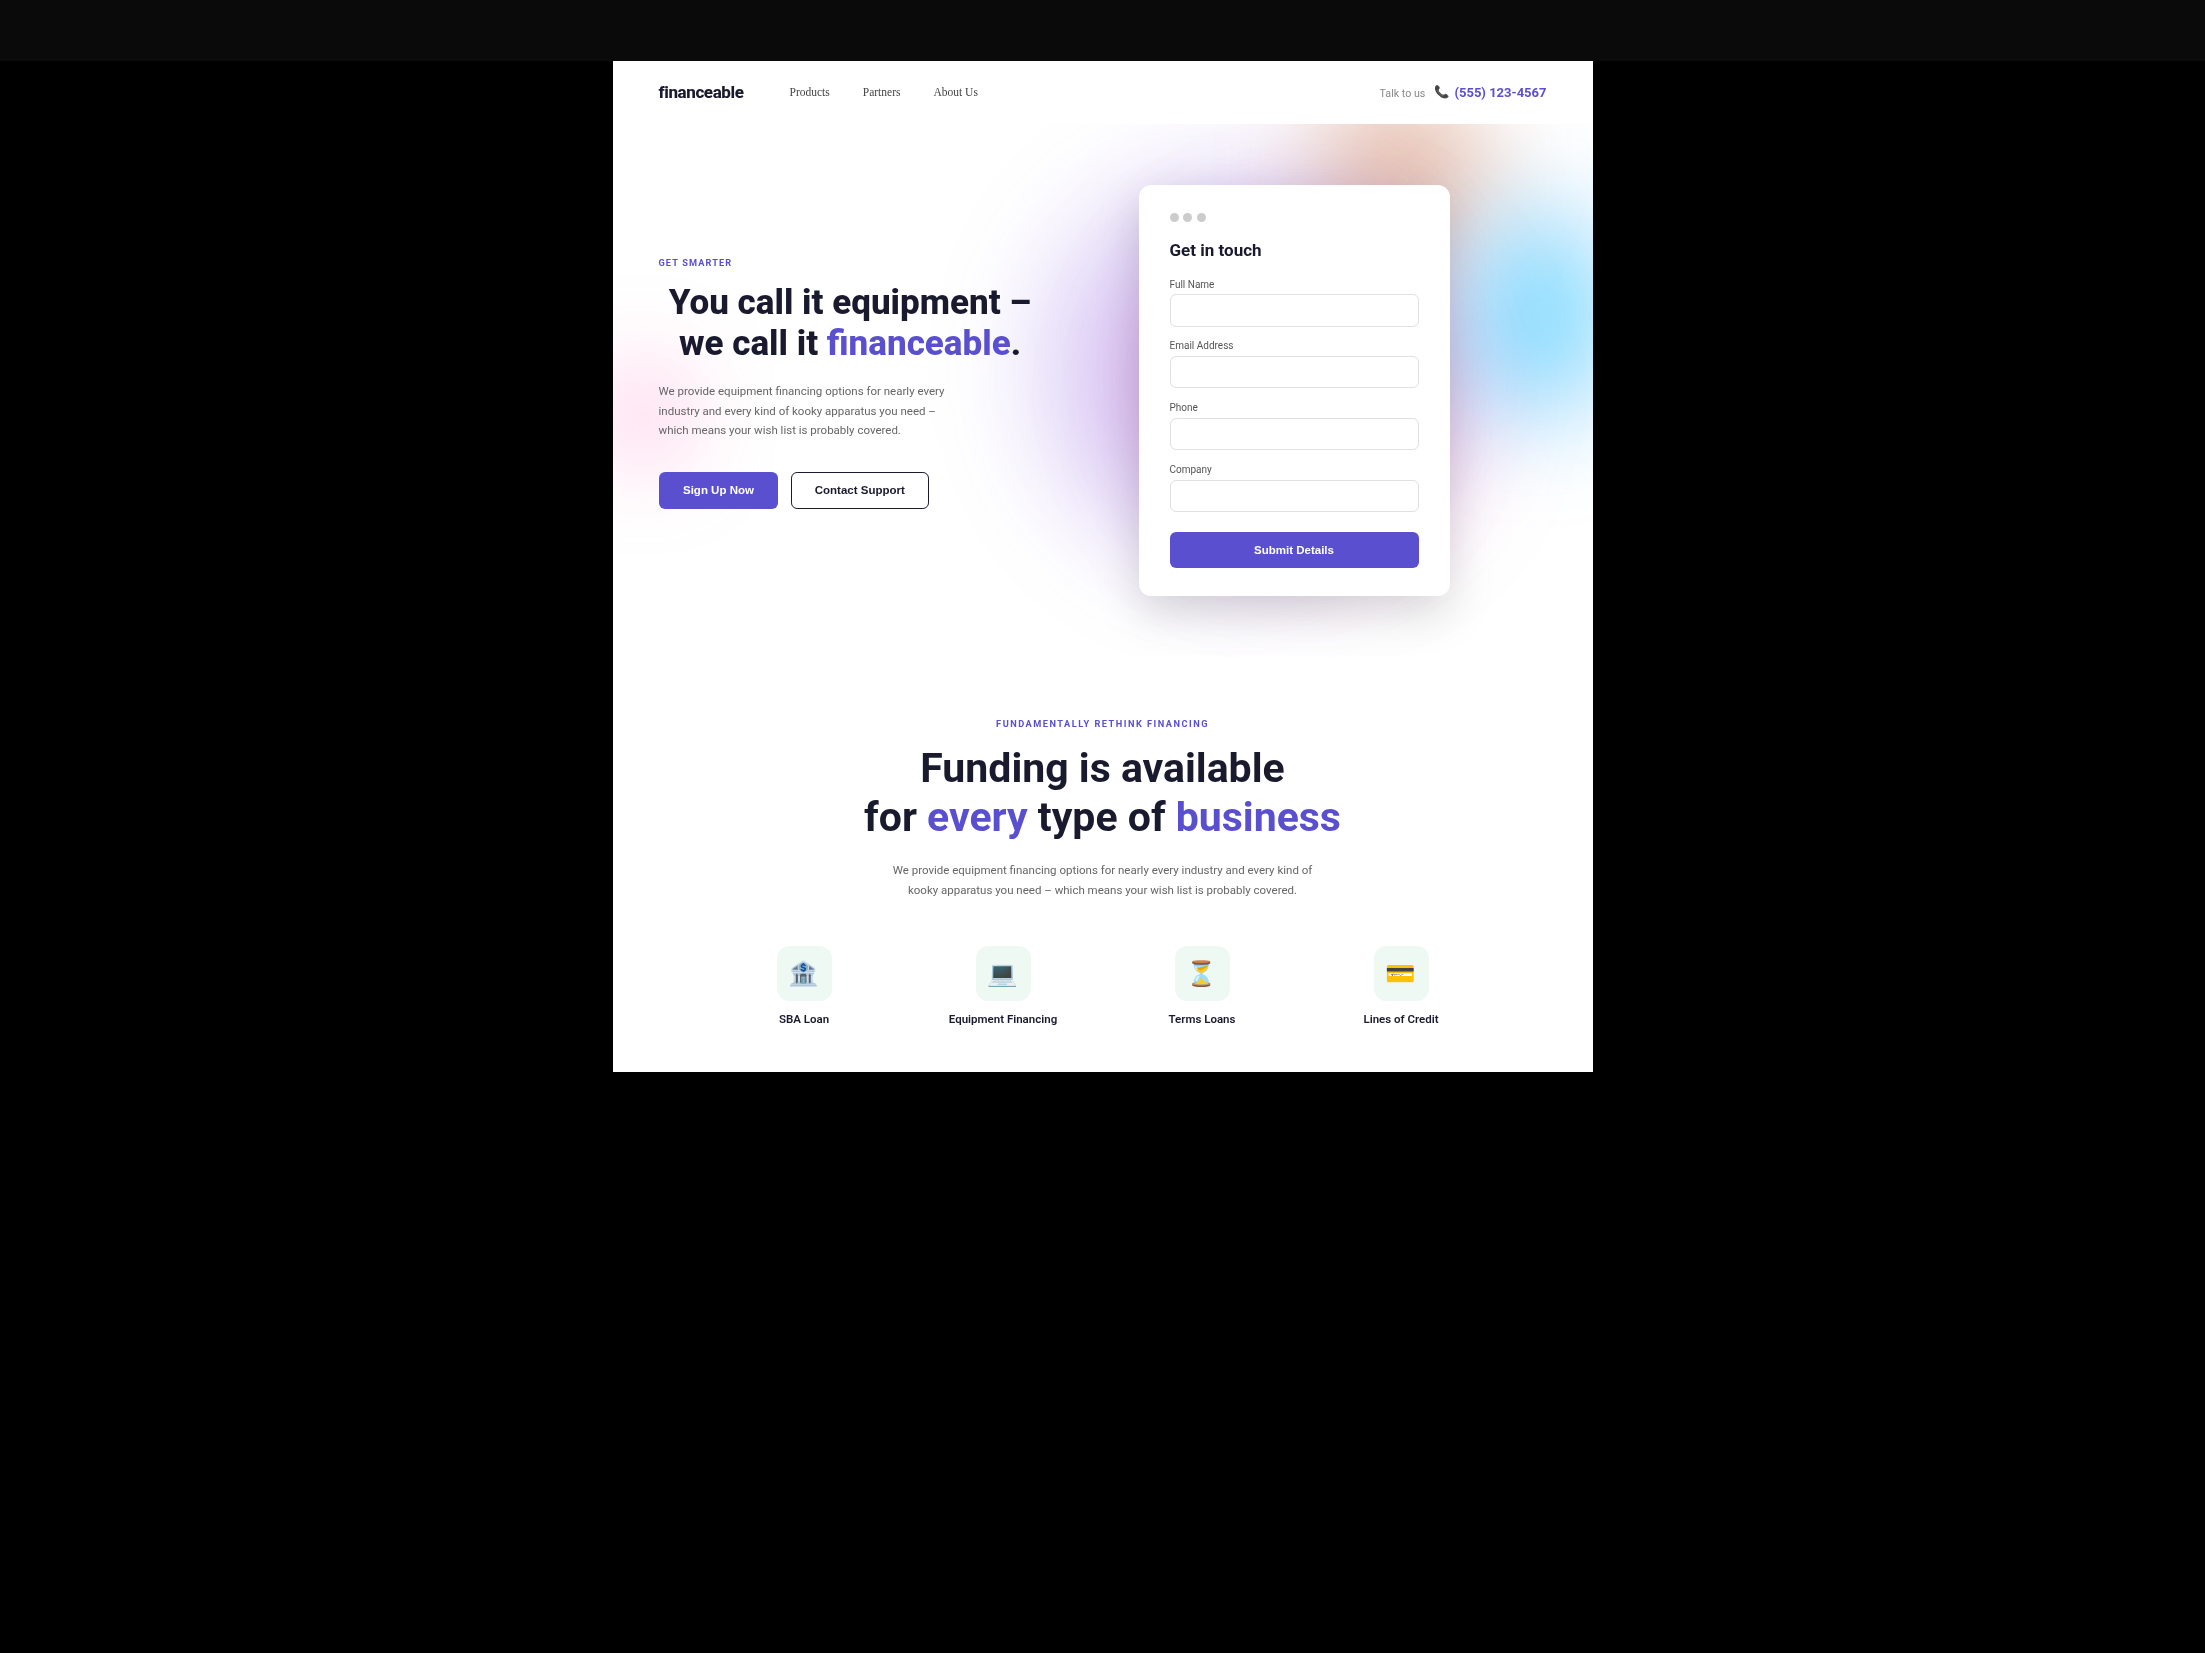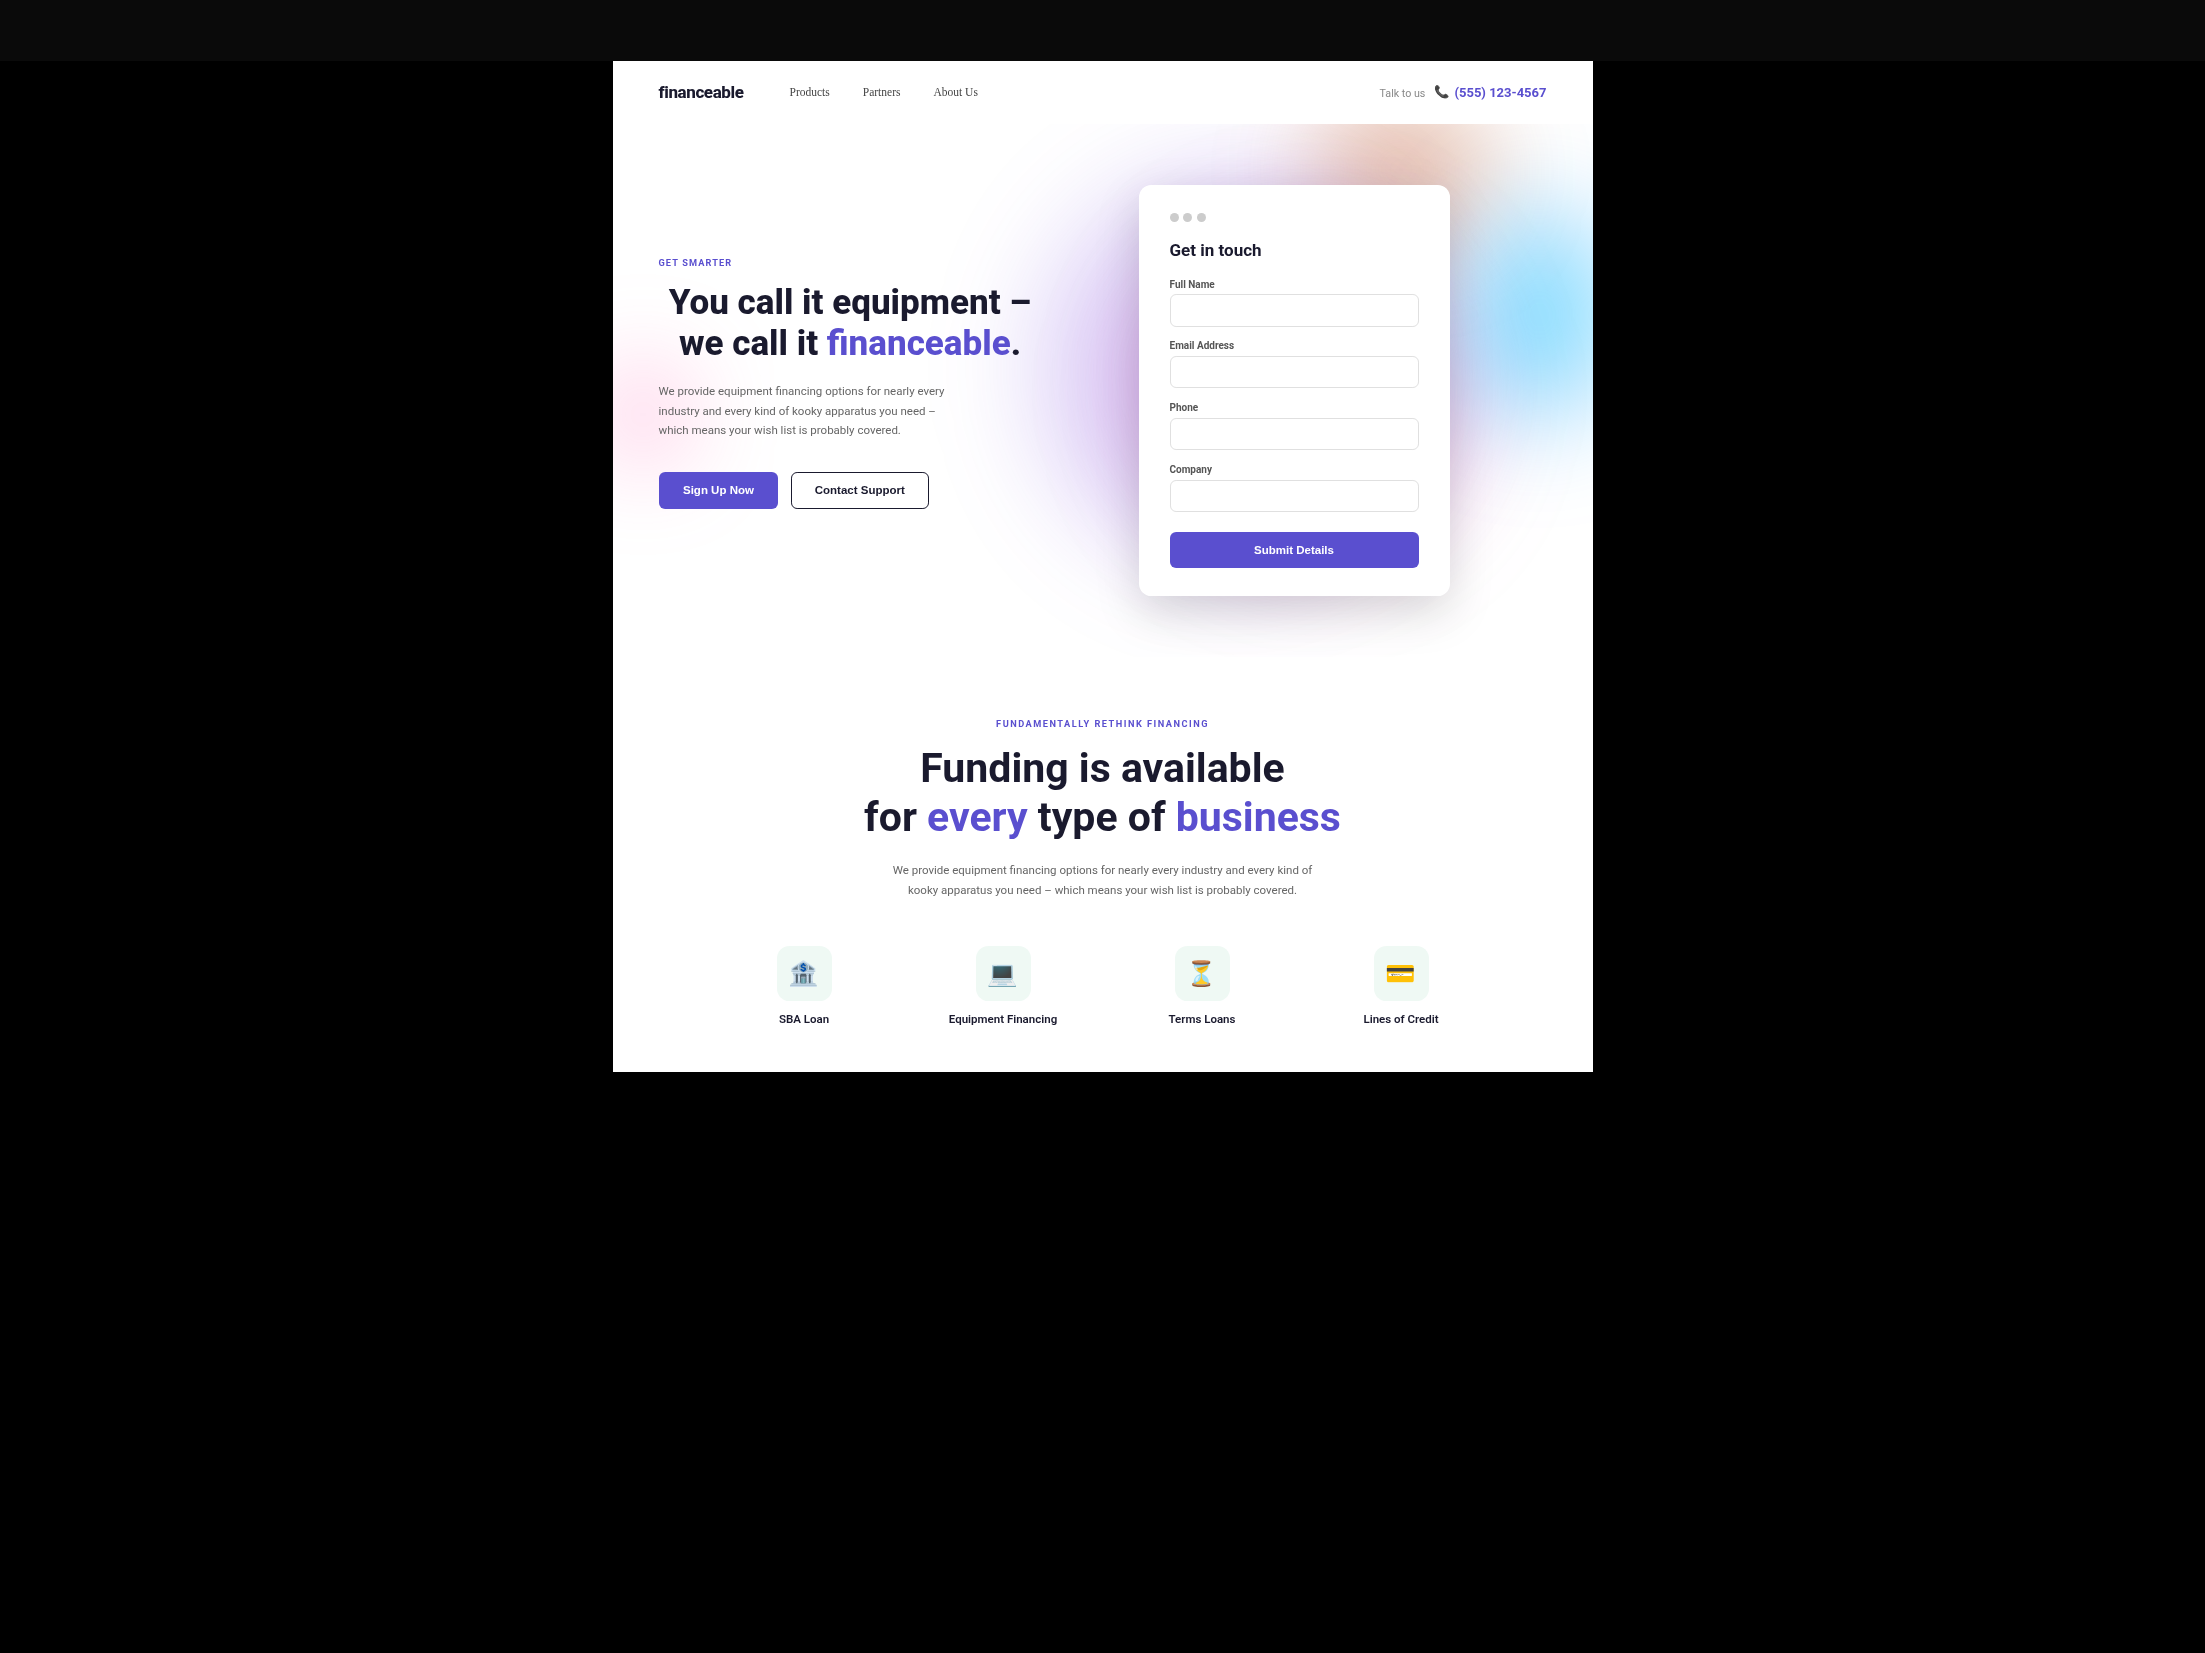--- a/index.html
+++ b/index.html
@@ -249,21 +249,21 @@
 
     .form-group {
       margin-bottom: 13.8px;
     }
 
     .form-label {
       display: block;
       font-size: 10px;
       color: #555;
       margin-bottom: 4.6px;
-      font-weight: 700;
+      font-weight: 400;
     }
 
     .form-input {
       width: 100%;
       padding: 9.2px 10.7px;
       border: 1.1px solid #e0e0e0;
       border-radius: 6.1px;
       font-size: 10.7px;
       color: #1a1a2e;
       outline: none;

